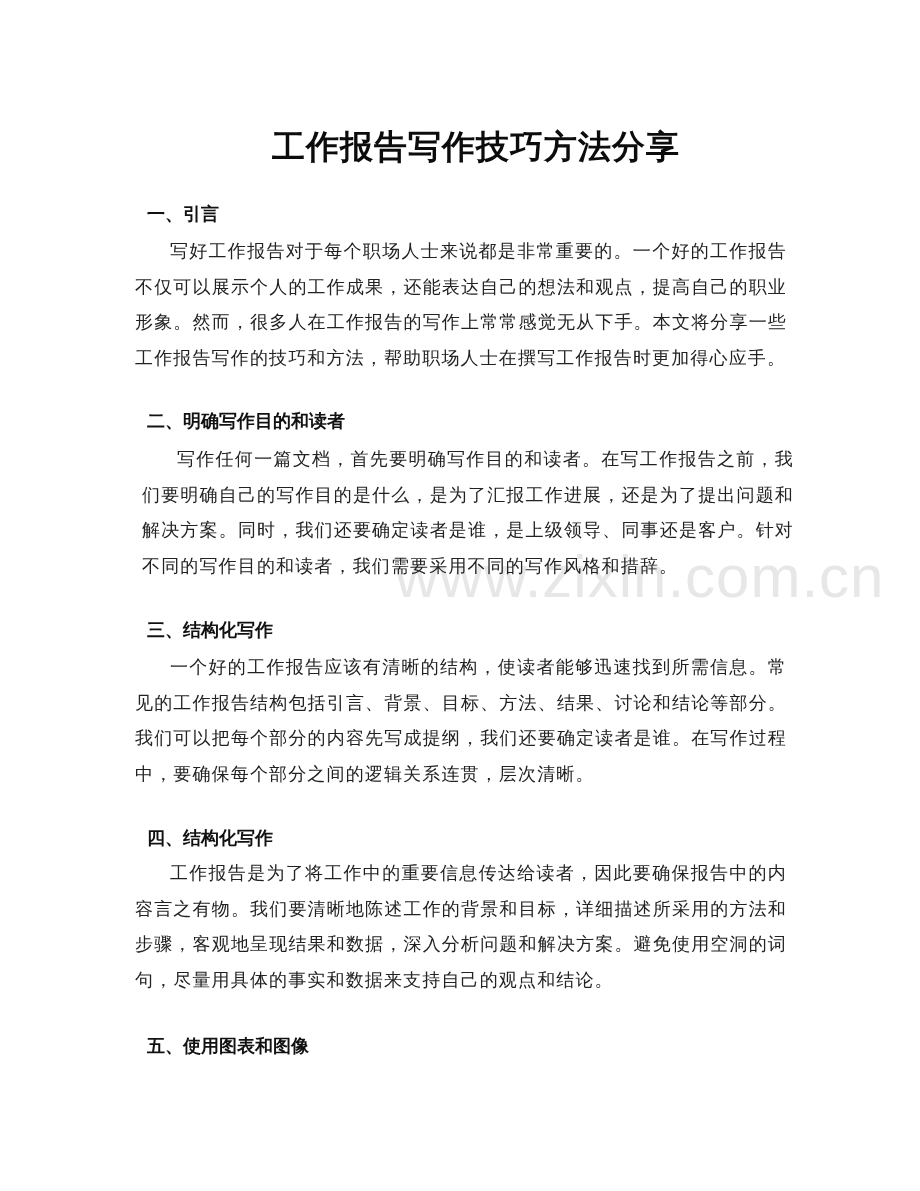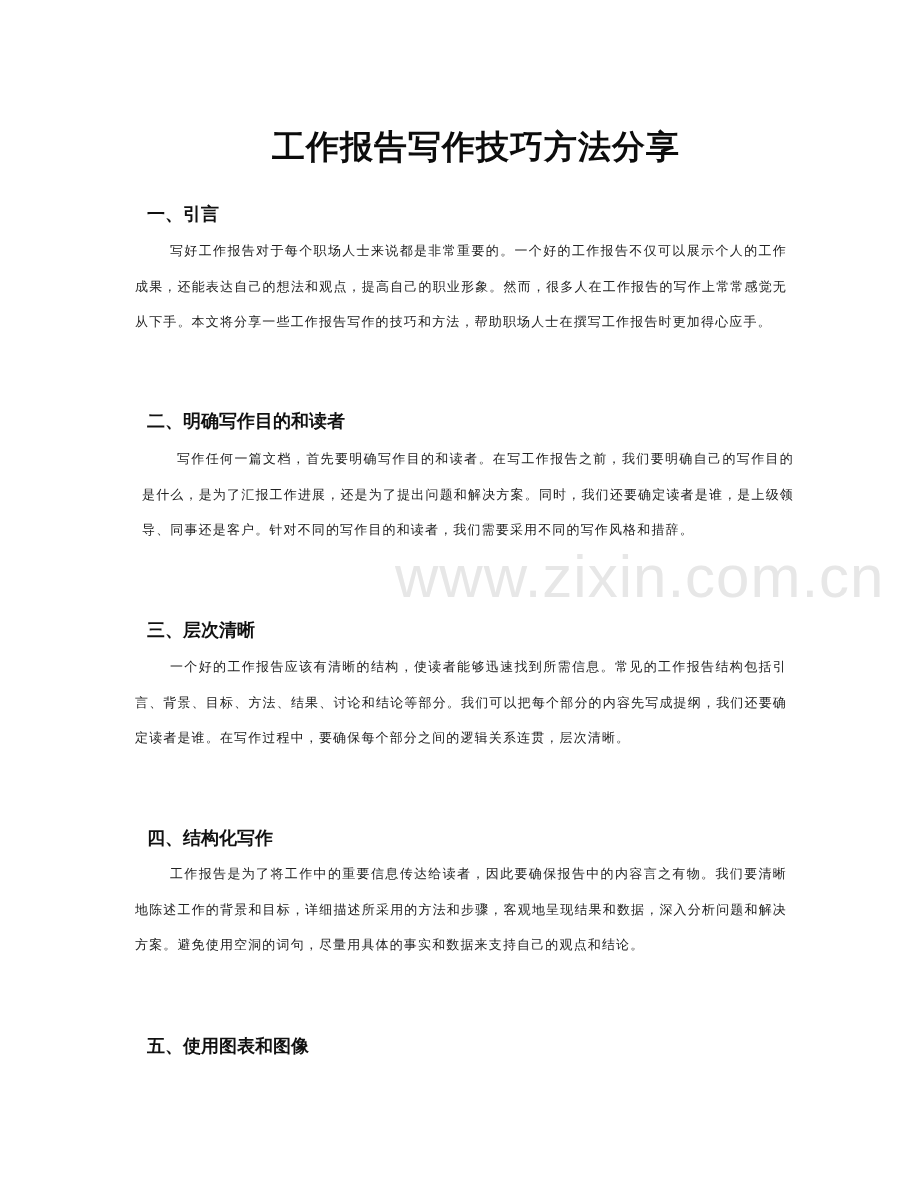--- a/index.html
+++ b/index.html
@@ -44,21 +44,21 @@
       font-weight: bold;
       font-size: 18px;
       line-height: 26px;
       color: #111111;
       margin: 12px;
     }
     .para {
       position: absolute;
       left: 135px;
       width: 652px;
-      font-size: 13px;
+      font-size: 18px;
       line-height: 35.5px;
       letter-spacing: 1.15px;
       text-indent: 35px;
       text-align: justify;
       color: #222222;
       margin: 0;
     }
     .watermark {
       position: absolute;
       left: 395px;
@@ -85,21 +85,21 @@
 
   <div class="content">
     <h1 class="doc-title">工作报告写作技巧方法分享</h1>
 
     <h2 class="section-heading" style="top:189px;">一、引言</h2>
     <p class="para" style="top:233px;">写好工作报告对于每个职场人士来说都是非常重要的。一个好的工作报告不仅可以展示个人的工作成果，还能表达自己的想法和观点，提高自己的职业形象。然而，很多人在工作报告的写作上常常感觉无从下手。本文将分享一些工作报告写作的技巧和方法，帮助职场人士在撰写工作报告时更加得心应手。</p>
 
     <h2 class="section-heading" style="top:397px;font-family:Liberation Mono, monospace;">二、明确写作目的和读者</h2>
     <p class="para" style="top:441px;margin-left:7px;">写作任何一篇文档，首先要明确写作目的和读者。在写工作报告之前，我们要明确自己的写作目的是什么，是为了汇报工作进展，还是为了提出问题和解决方案。同时，我们还要确定读者是谁，是上级领导、同事还是客户。针对不同的写作目的和读者，我们需要采用不同的写作风格和措辞。</p>
 
-    <h2 class="section-heading" style="top:605px;">三、层次清晰</h2>
+    <h2 class="section-heading" style="top:605px;">三、结构化写作</h2>
     <p class="para" style="top:649px;">一个好的工作报告应该有清晰的结构，使读者能够迅速找到所需信息。常见的工作报告结构包括引言、背景、目标、方法、结果、讨论和结论等部分。我们可以把每个部分的内容先写成提纲，我们还要确定读者是谁。在写作过程中，要确保每个部分之间的逻辑关系连贯，层次清晰。</p>
 
     <h2 class="section-heading" style="top:813px;">四、结构化写作</h2>
     <p class="para" style="top:857px;font-family:Liberation Mono, monospace;">工作报告是为了将工作中的重要信息传达给读者，因此要确保报告中的内容言之有物。我们要清晰地陈述工作的背景和目标，详细描述所采用的方法和步骤，客观地呈现结果和数据，深入分析问题和解决方案。避免使用空洞的词句，尽量用具体的事实和数据来支持自己的观点和结论。</p>
 
     <h2 class="section-heading" style="top:1021px;">五、使用图表和图像</h2>
   </div>
 </div>
 
 </body></html>

